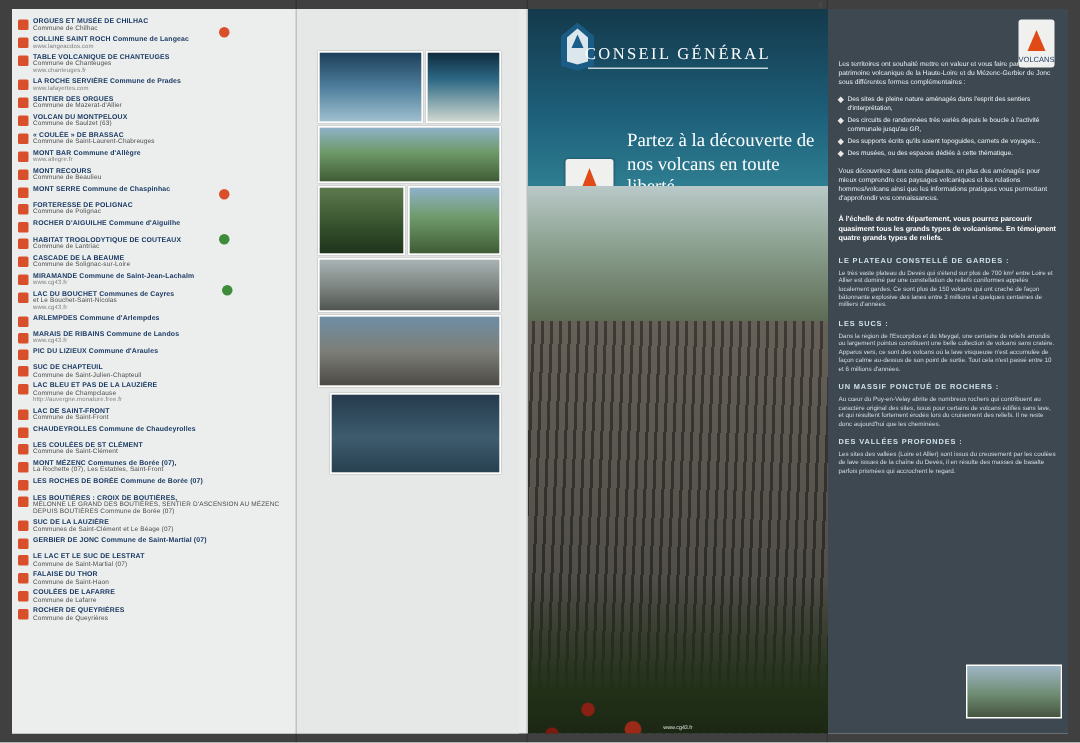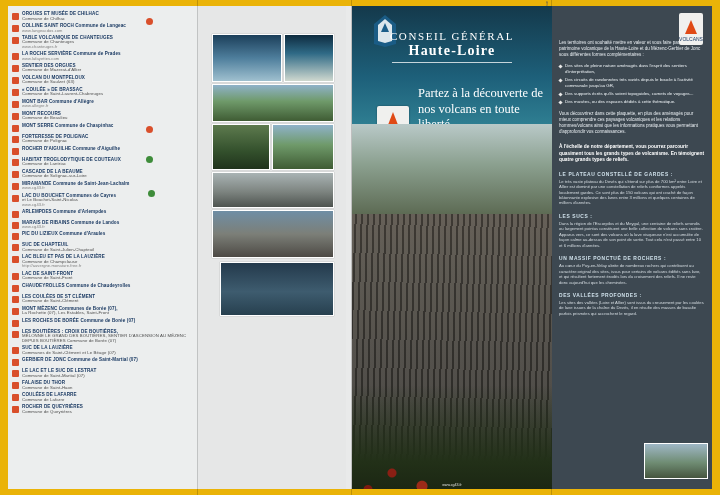--- a/index.html
+++ b/index.html
@@ -2,21 +2,21 @@
 <html><head>
 <meta charset="utf-8">
 <style>
   html,body{margin:0;padding:0;}
   body{
     width:720px;height:495px;overflow:hidden;
     background:#c9cfd2;
     font-family:"Liberation Sans", sans-serif;
     color:#222;
   }
-  #sheet{position:relative;width:720px;height:495px;background:#eab308;}
+  #sheet{position:relative;width:720px;height:495px;background:#404040;}
   
   .paper{position:absolute;left:8px;top:6px;width:704px;height:483px;background:#e9eaea;}
   
   .fold{position:absolute;top:0;bottom:0;width:1px;background:rgba(0,0,0,.18);}
   
   .panel-index{position:absolute;left:8px;top:6px;width:190px;height:483px;background:#eceeee;padding:4px 0 0 0;box-sizing:border-box;}
   .idx-list{margin:0;padding:2px 3px 0 3px;list-style:none;}
   .idx-item{display:flex;align-items:flex-start;margin-bottom:3.0px;line-height:1.02;}
   .idx-bullet{flex:0 0 auto;width:7px;height:7px;margin:1px 3px 0 1px;border-radius:1px;}
   .idx-txt{font-size:4.6px;letter-spacing:.1px;}
@@ -413,21 +413,20 @@
     <div class="cover-sky"></div>
 
     <svg class="cover-logo" viewBox="0 0 26 34">
       <path d="M13 1 L24 10 L24 30 L13 33 L2 30 L2 10 Z" fill="#1b5e8a" opacity=".9"></path>
       <path d="M13 5 L20 11 L20 27 L13 29 L6 27 L6 11 Z" fill="#ffffff" opacity=".85"></path>
       <path d="M13 9 L17 18 L9 18 Z" fill="#1b5e8a"></path>
     </svg>
 
     <div class="cg-title">
       <div class="cg-1">CONSEIL GÉNÉRAL</div>
-      <div class="cg-2">Haute-Loire</div>
       <div class="cg-rule"></div>
     </div>
 
     <div class="vbadge">
       <div class="tri"></div>
       <div class="lbl">VOLCANS</div>
     </div>
 
     <div class="slogan">Partez à la découverte de nos volcans en toute liberté</div>
 

